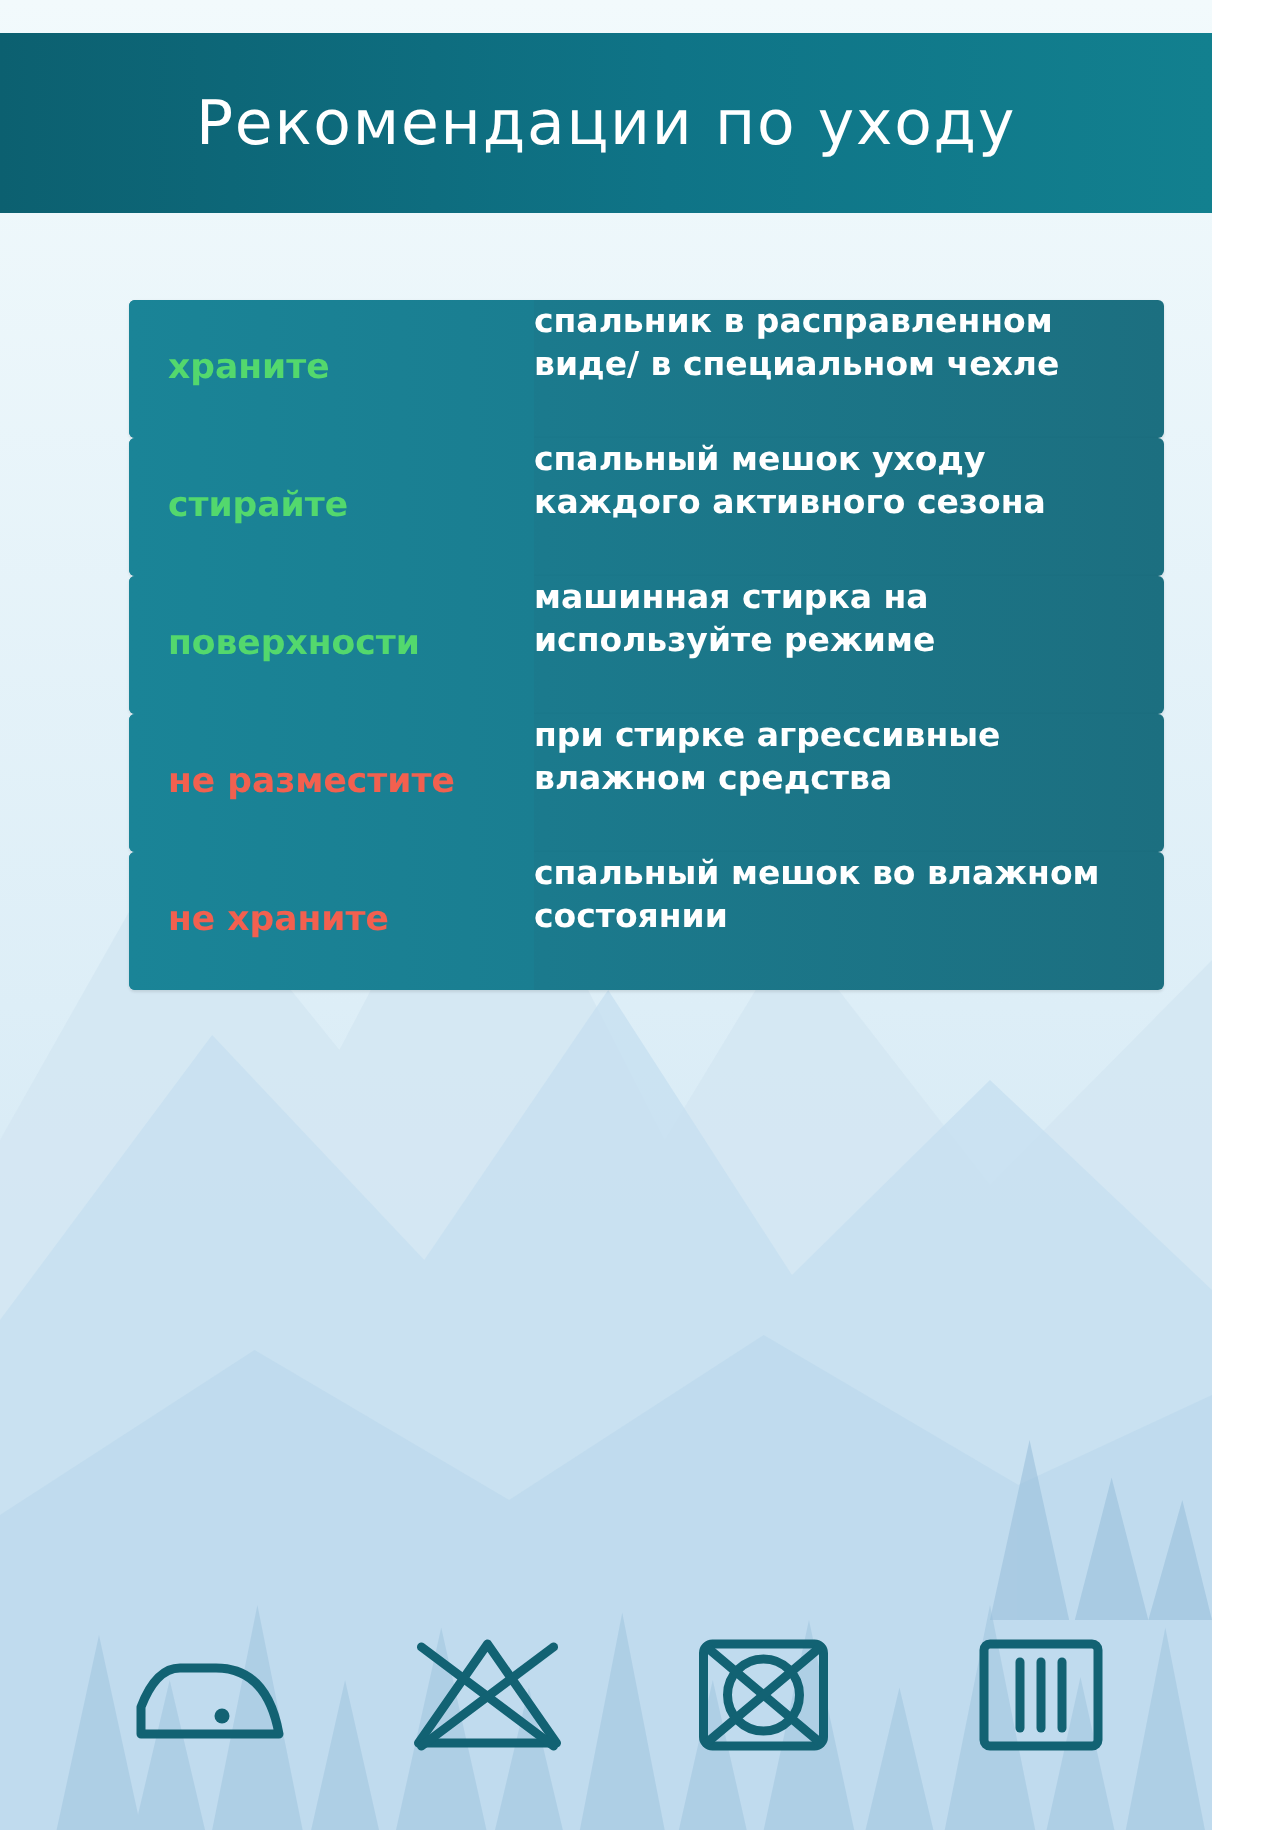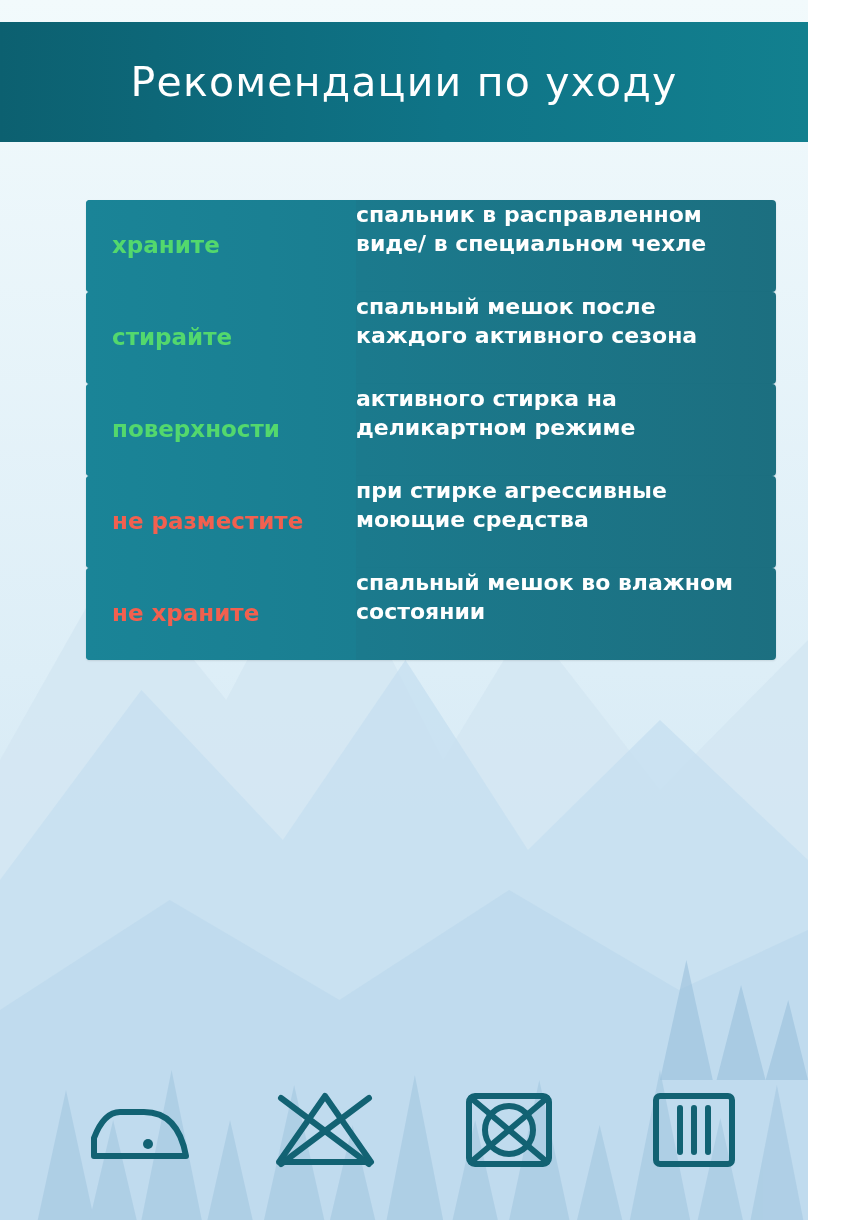--- a/index.html
+++ b/index.html
@@ -182,41 +182,41 @@
       <div class="row-value">
         <span>спальник в расправленном виде/ в специальном чехле</span>
       </div>
     </div>
 
     <div class="row">
       <div class="row-key key-positive">
         <span>стирайте</span>
       </div>
       <div class="row-value">
-        <span>спальный мешок после каждого активного сезона</span>
+        <span>спальный мешок уходу каждого активного сезона</span>
       </div>
     </div>
 
 
     <div class="row">
       <div class="row-key key-positive">
         <span>поверхности</span>
       </div>
       <div class="row-value">
-        <span>активного стирка на деликартном режиме</span>
+        <span>машинная стирка на используйте режиме</span>
       </div>
     </div>
 
 
     <div class="row">
       <div class="row-key key-negative">
         <span>не разместите</span>
       </div>
       <div class="row-value">
-        <span>при стирке агрессивные моющие средства</span>
+        <span>при стирке агрессивные влажном средства</span>
       </div>
     </div>
 
     <div class="row">
       <div class="row-key key-negative">
         <span>не храните</span>
       </div>
       <div class="row-value">
         <span>спальный мешок во влажном состоянии</span>
       </div>

